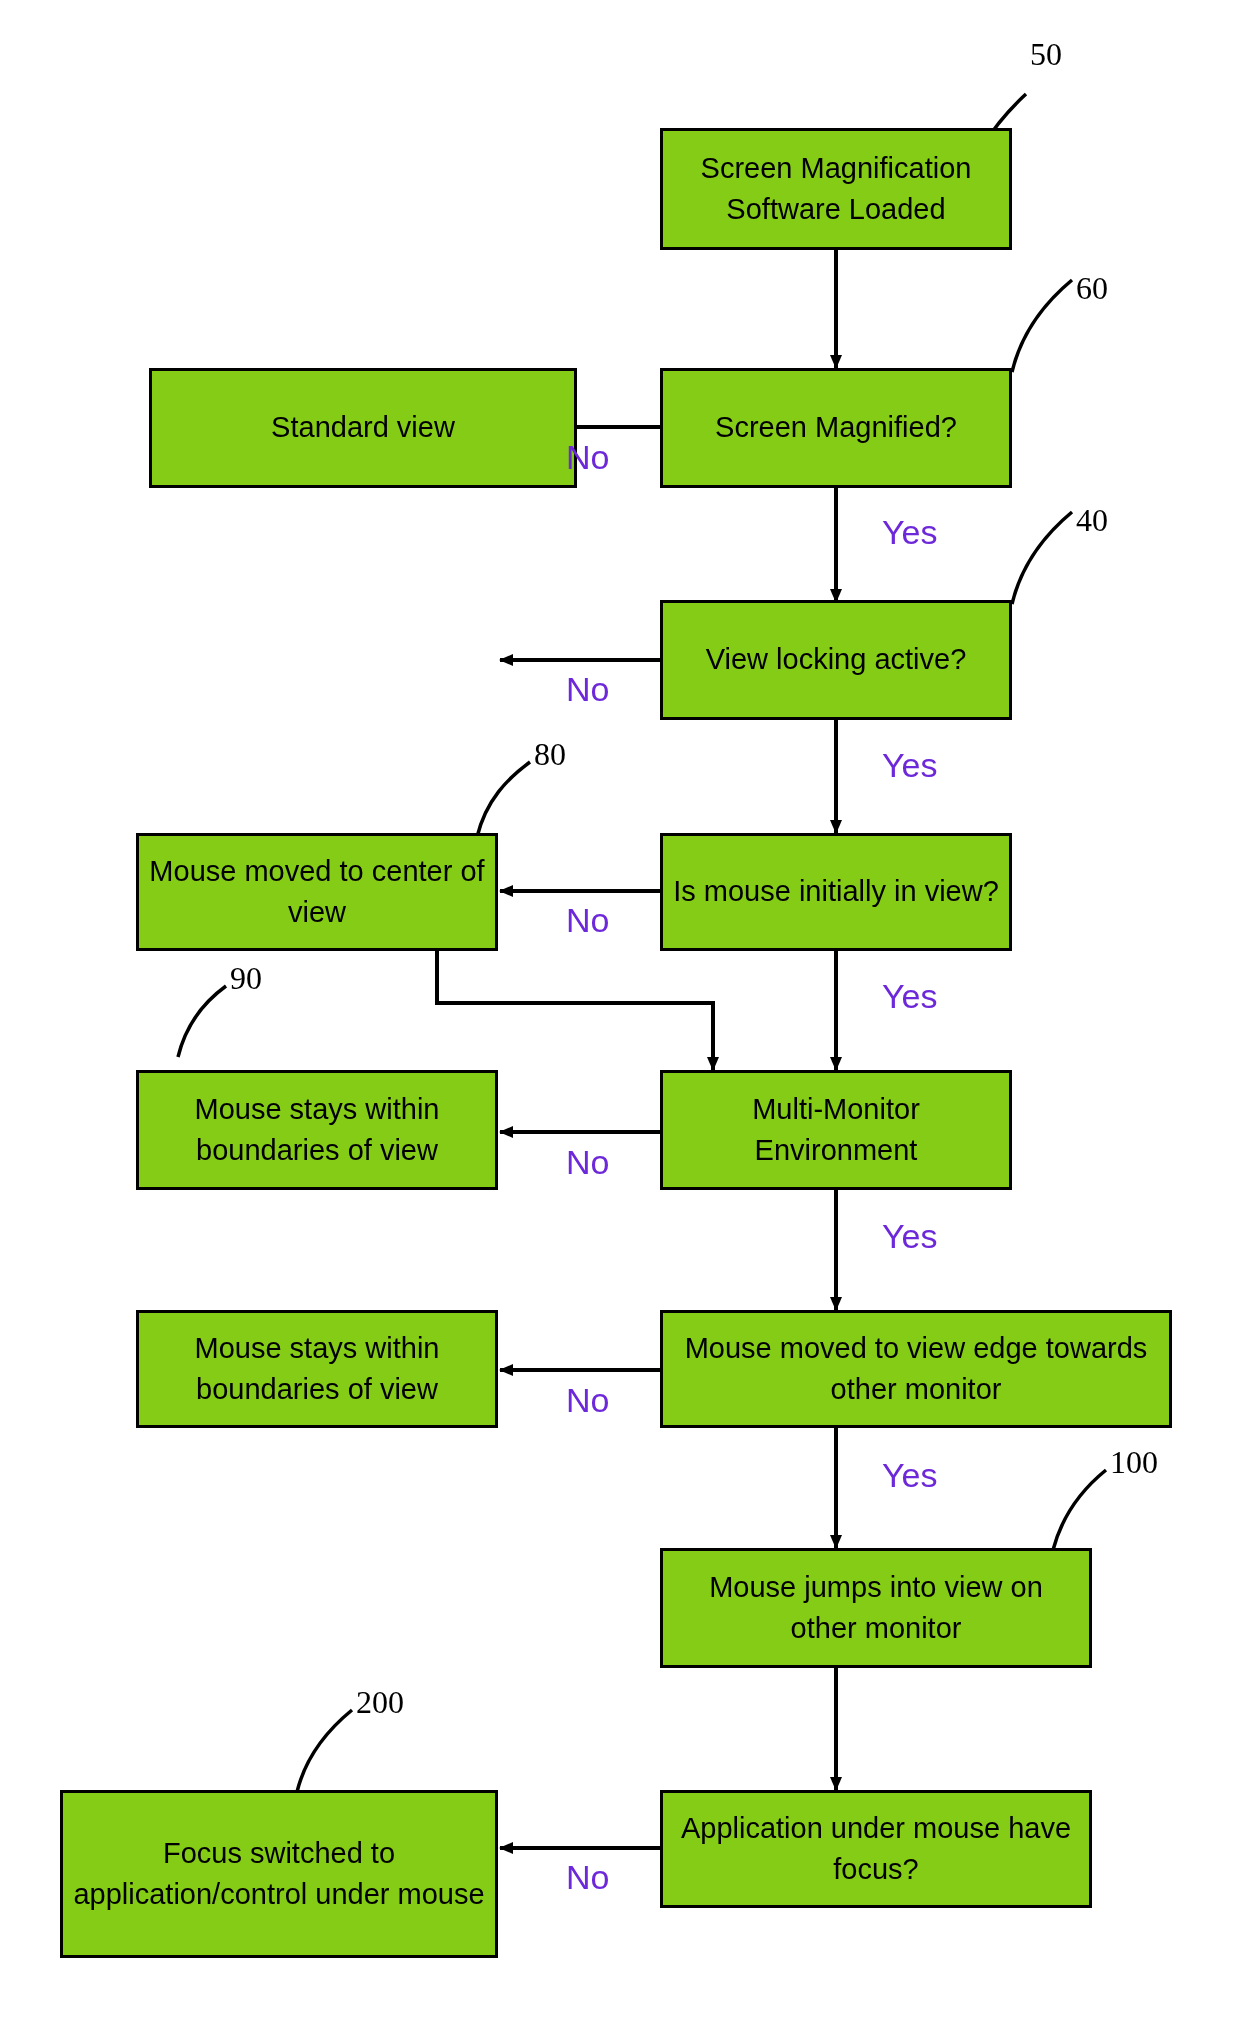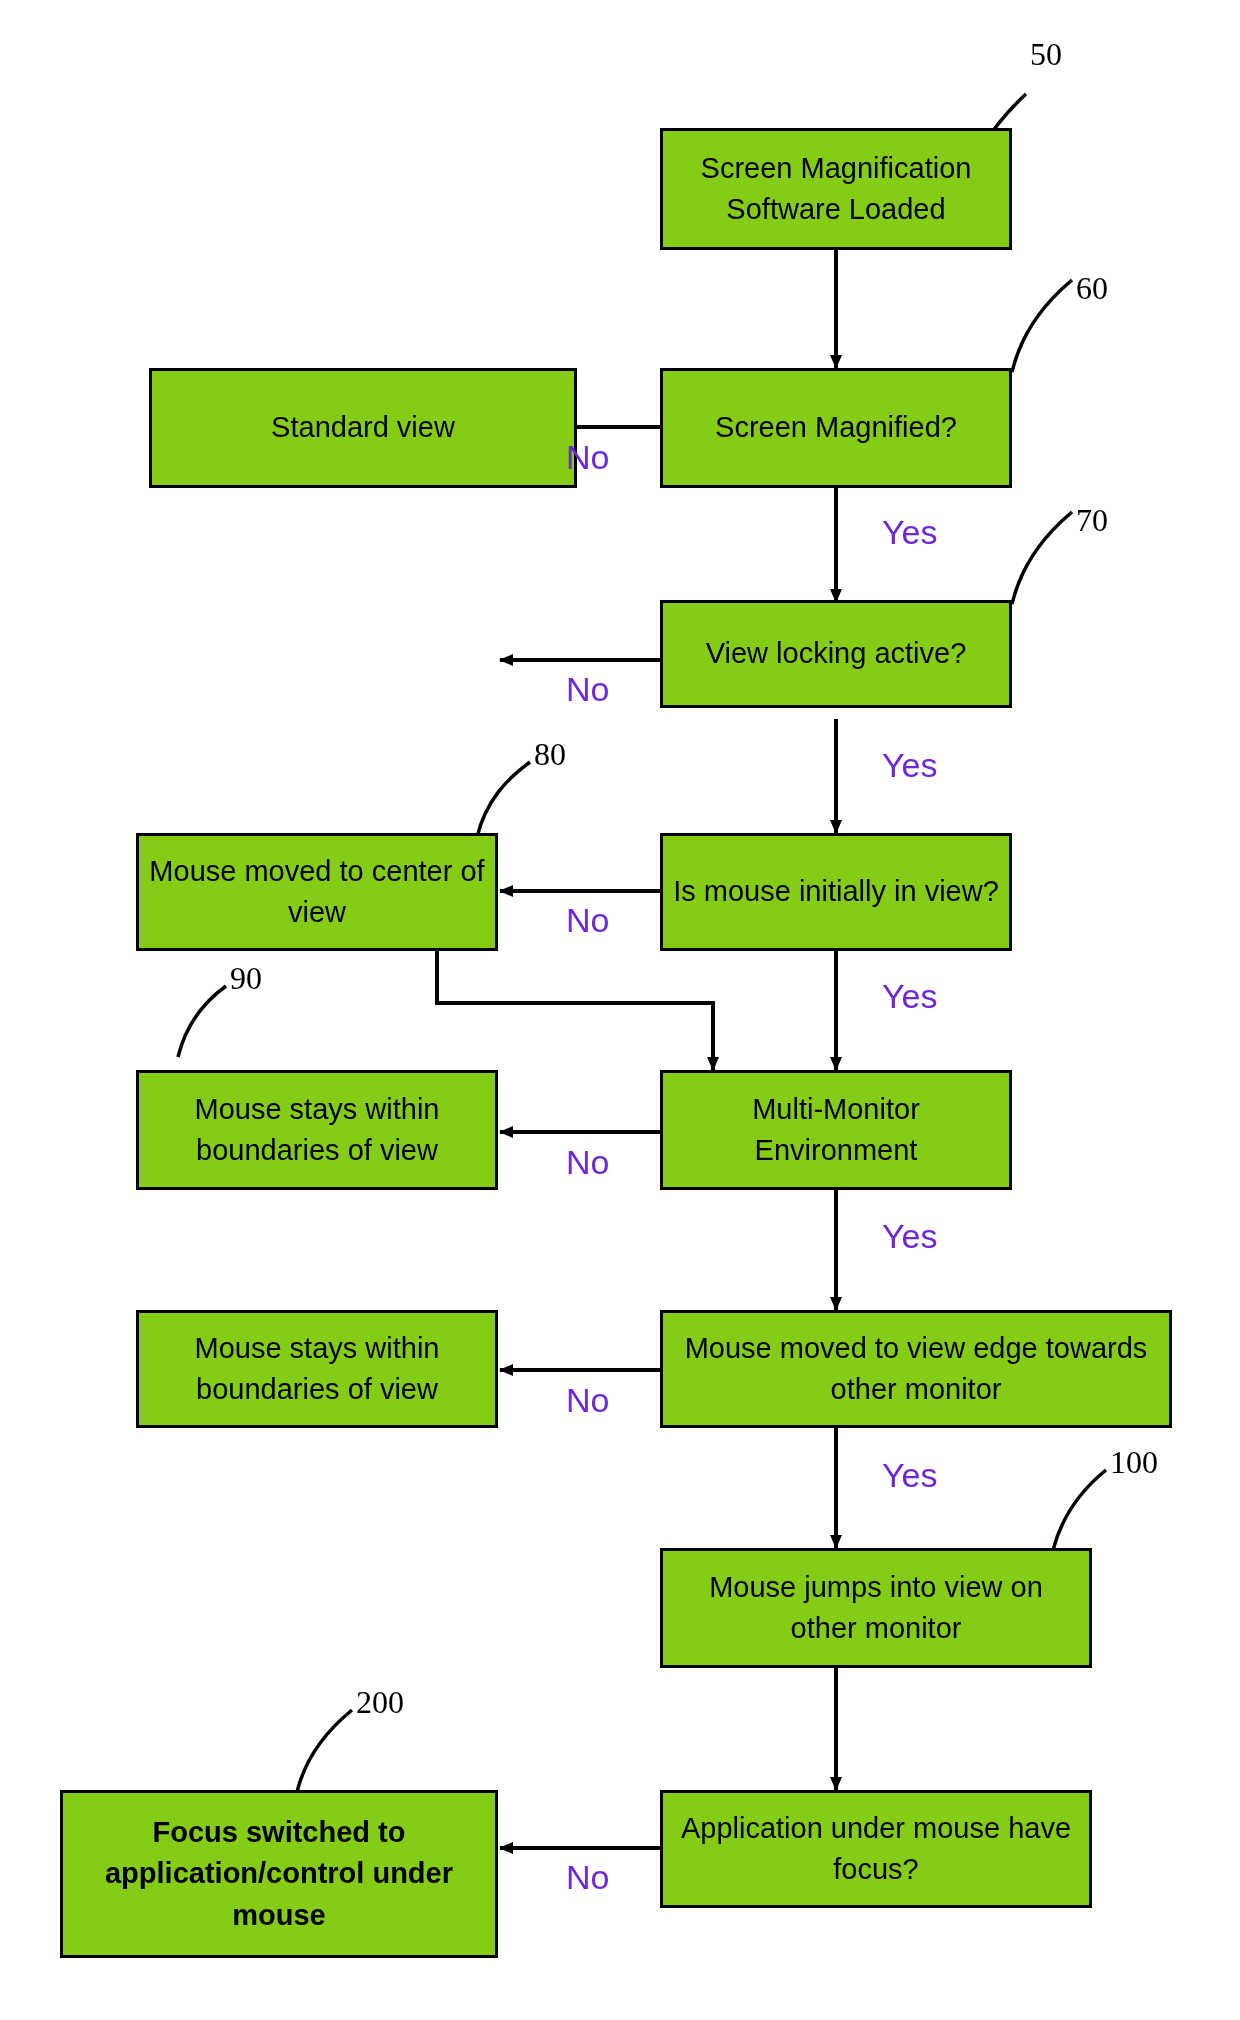--- a/index.html
+++ b/index.html
@@ -111,21 +111,21 @@
   </div>
 
   <div class="node" style="left:660px; top:368px; width:352px; height:120px;">
     <span>Screen Magnified?</span>
   </div>
 
   <div class="node" style="left:149px; top:368px; width:428px; height:120px;">
     <span>Standard view</span>
   </div>
 
-  <div class="node" style="left:660px; top:600px; width:352px; height:108px;">
+  <div class="node" style="left:660px; top:600px; width:352px; height:120px;">
     <span>View locking active?</span>
   </div>
 
 
   <div class="node" style="left:136px; top:833px; width:362px; height:118px;">
     <span>Mouse moved to center of view</span>
   </div>
 
   <div class="node" style="left:660px; top:833px; width:352px; height:118px;">
     <span>Is mouse initially in view?</span>
@@ -148,27 +148,27 @@
   </div>
 
   <div class="node" style="left:660px; top:1548px; width:432px; height:120px;">
     <span>Mouse jumps into view on other monitor</span>
   </div>
 
   <div class="node" style="left:660px; top:1790px; width:432px; height:118px;">
     <span>Application under mouse have focus?</span>
   </div>
 
-  <div class="node" style="left:60px; top:1790px; width:438px; height:168px;font-weight:bold;">
+  <div class="node" style="left:60px; top:1790px; width:438px; height:168px;">
     <span>Focus switched to application/control under mouse</span>
   </div>
 
   <div class="ref" style="left:1030px; top:38px;">50</div>
   <div class="ref" style="left:1076px; top:272px;">60</div>
-  <div class="ref" style="left:1076px; top:504px;">70</div>
+  <div class="ref" style="left:1076px; top:504px;">40</div>
   <div class="ref" style="left:534px; top:738px;">80</div>
   <div class="ref" style="left:230px; top:962px;">90</div>
   <div class="ref" style="left:1110px; top:1446px;">100</div>
   <div class="ref" style="left:356px; top:1686px;">200</div>
 
   <div class="edge-label" style="left:566px; top:440px;">No</div>
   <div class="edge-label" style="left:882px; top:515px;">Yes</div>
 
   <div class="edge-label" style="left:566px; top:672px;">No</div>
   <div class="edge-label" style="left:882px; top:748px;">Yes</div>

